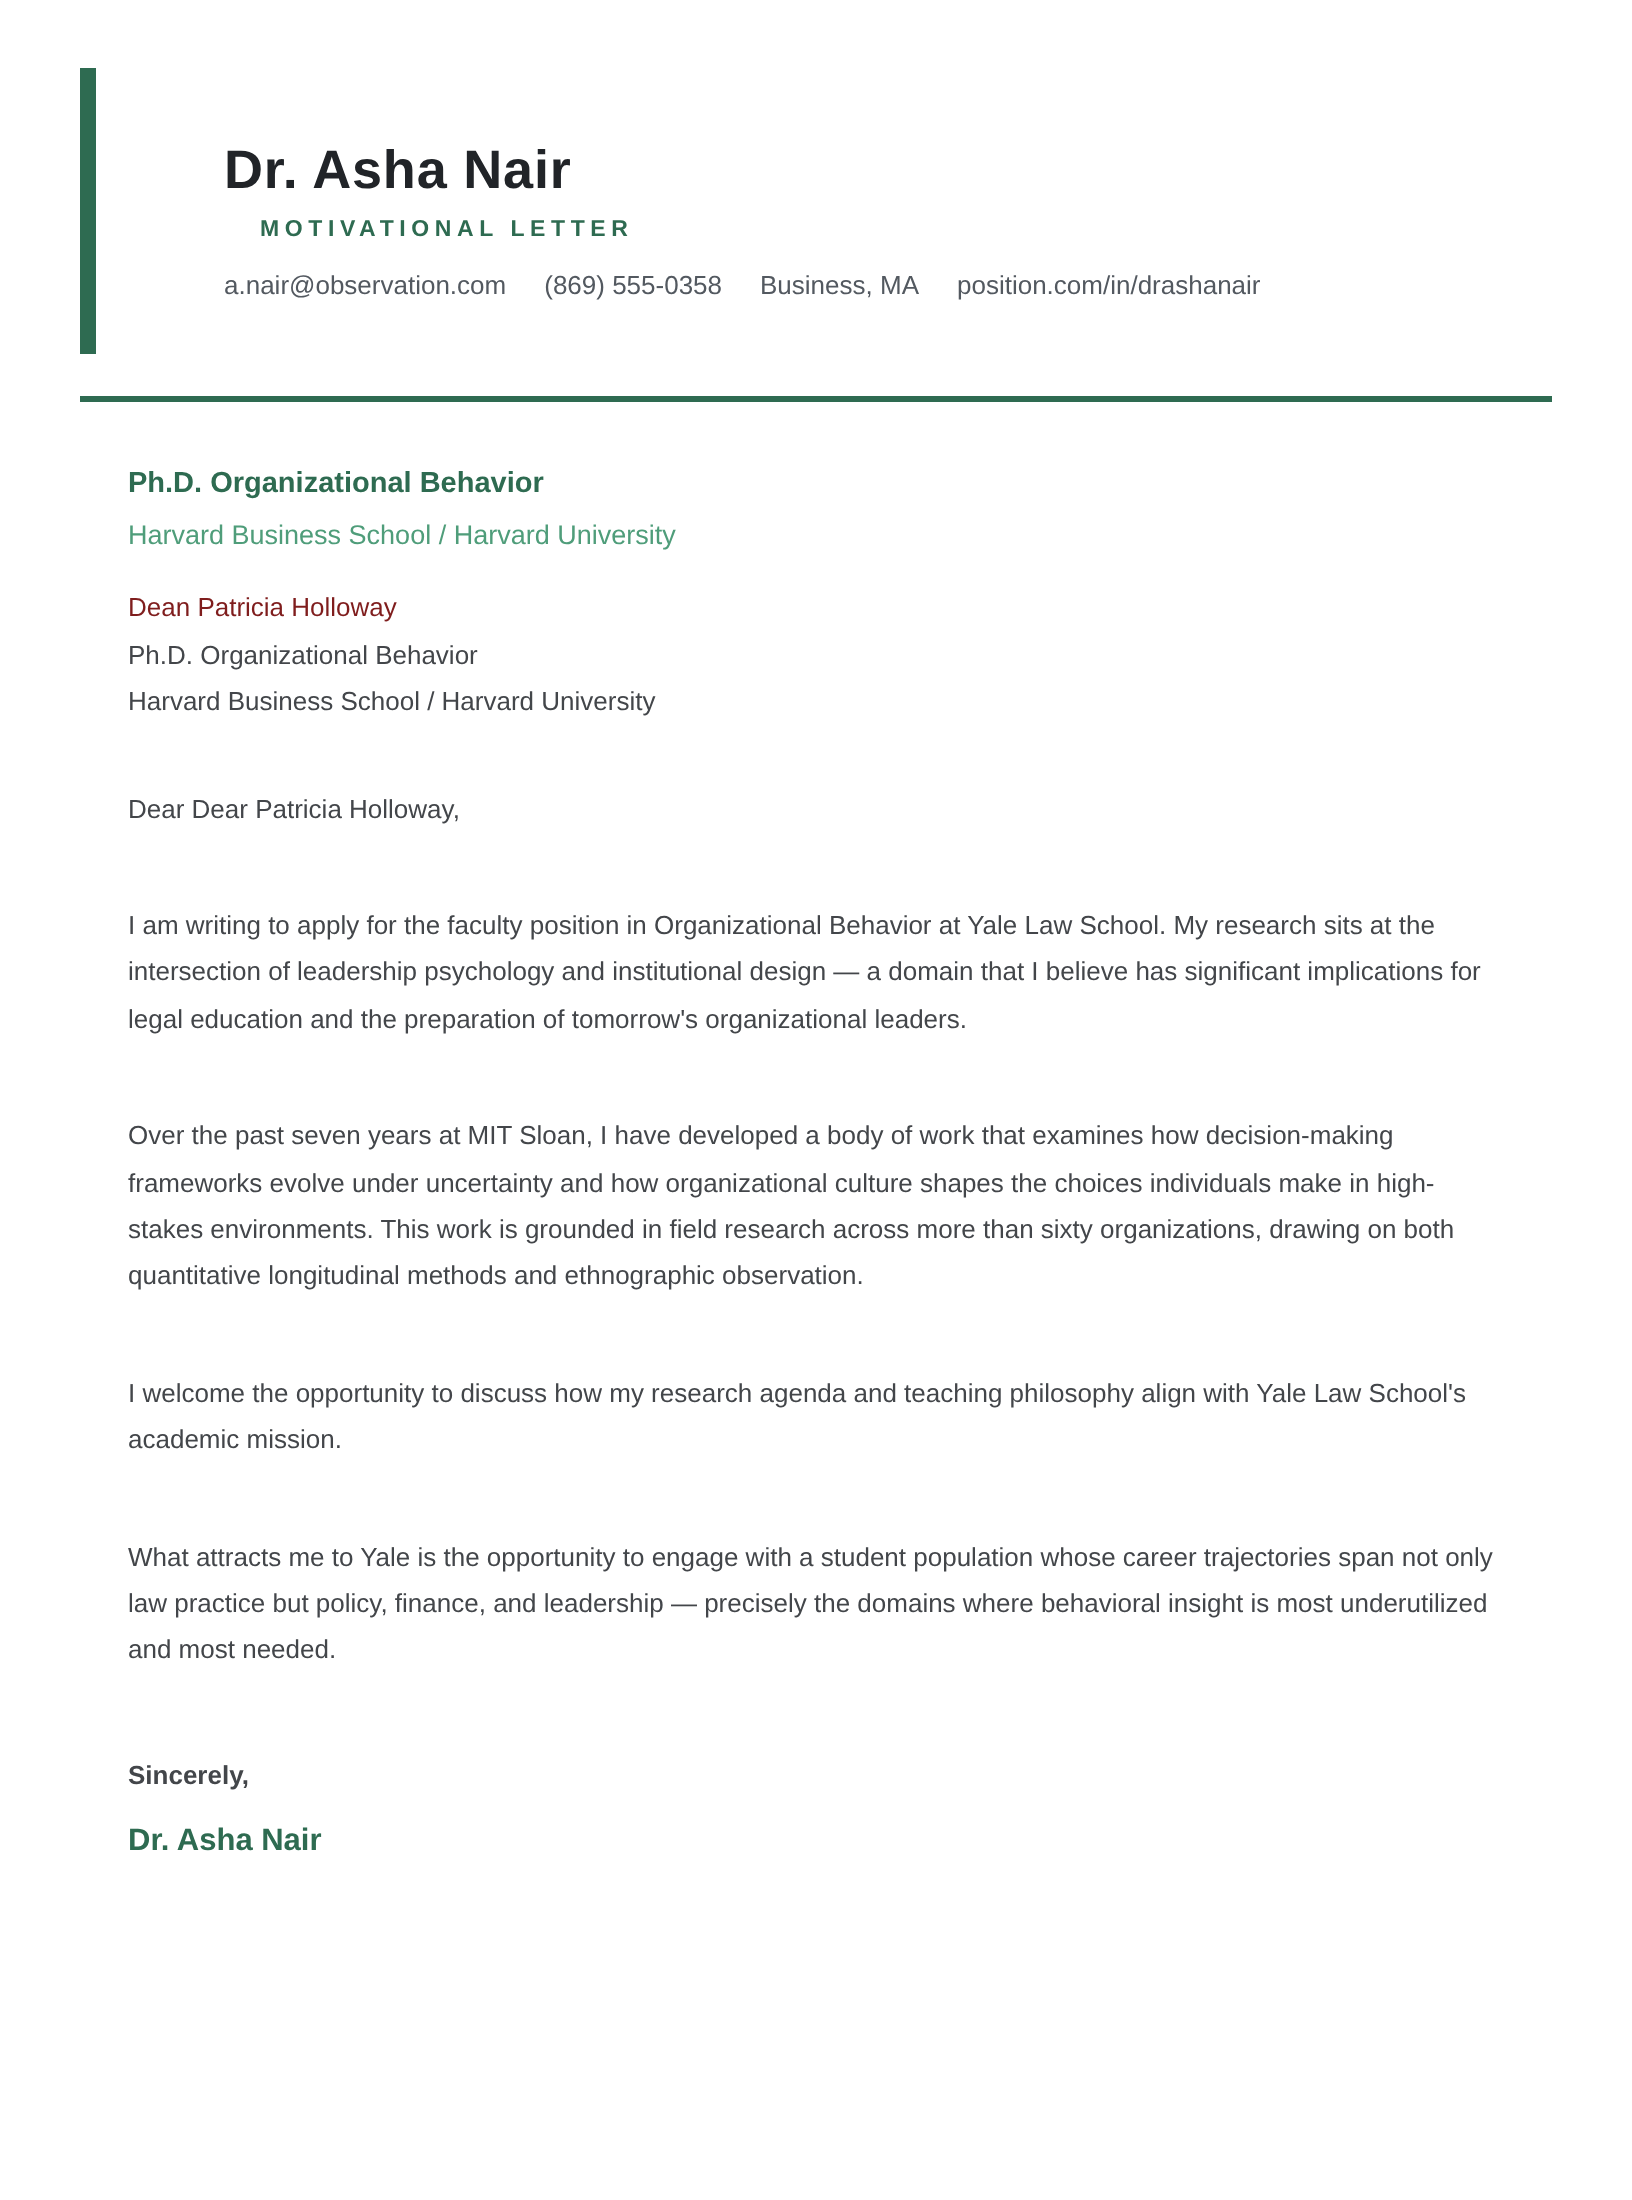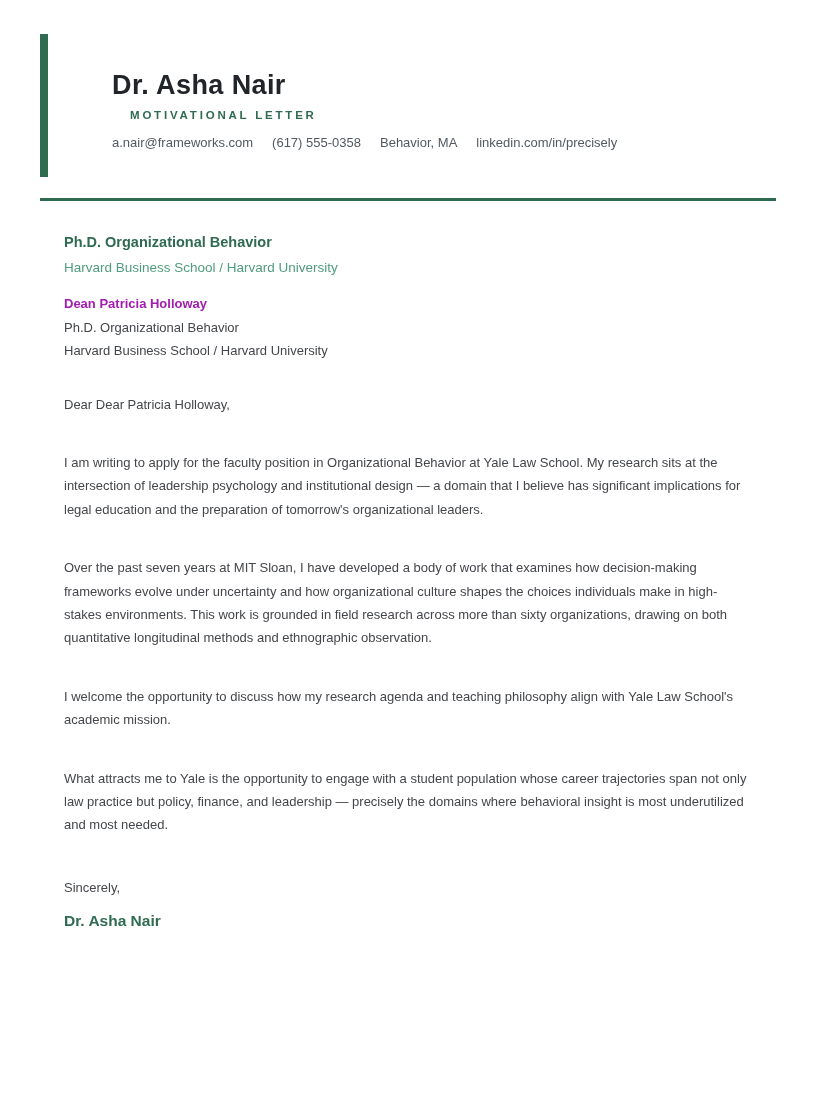--- a/index.html
+++ b/index.html
@@ -75,56 +75,57 @@
     margin-top: 6px;
     font-size: 13.5px;
     color: var(--accent-light, #4f9d7a);
     line-height: 1.4;
   }
   .recipient {
     margin-top: 15px;
     line-height: 23.4px;
   }
   .recipient-name {
-    font-weight: 700;
-    color: #a21caf;
+    font-weight: 400;
+    color: #7f1d1d;
   }
   .salutation {
     margin-top: 30px;
     line-height: 1.8;
   }
   .content p.body-par {
     margin-top: 35px;
     line-height: 1.8;
   }
   .closing {
     margin-top: 41px;
     line-height: 1.5;
+    font-weight: bold;
   }
   .signature {
     margin-top: 13px;
     font-size: 15.5px;
     font-weight: 700;
     color: var(--accent, #2e6b51);
     line-height: 1.4;
   }
 </style>
 </head>
 <body>
 
 <div class="page">
 
   <header class="letterhead">
     <div class="person-name">Dr. Asha Nair</div>
     <div class="doc-type">MOTIVATIONAL LETTER</div>
     <div class="contact-row">
-      <span>a.nair@frameworks.com</span>
-      <span>(617) 555-0358</span>
-      <span>Behavior, MA</span>
-      <span>linkedin.com/in/precisely</span>
+      <span>a.nair@observation.com</span>
+      <span>(869) 555-0358</span>
+      <span>Business, MA</span>
+      <span>position.com/in/drashanair</span>
     </div>
   </header>
 
   <div class="rule"></div>
 
   <main class="content">
 
     <div class="position-title">Ph.D. Organizational Behavior</div>
     <div class="position-org">Harvard Business School / Harvard University</div>
 

